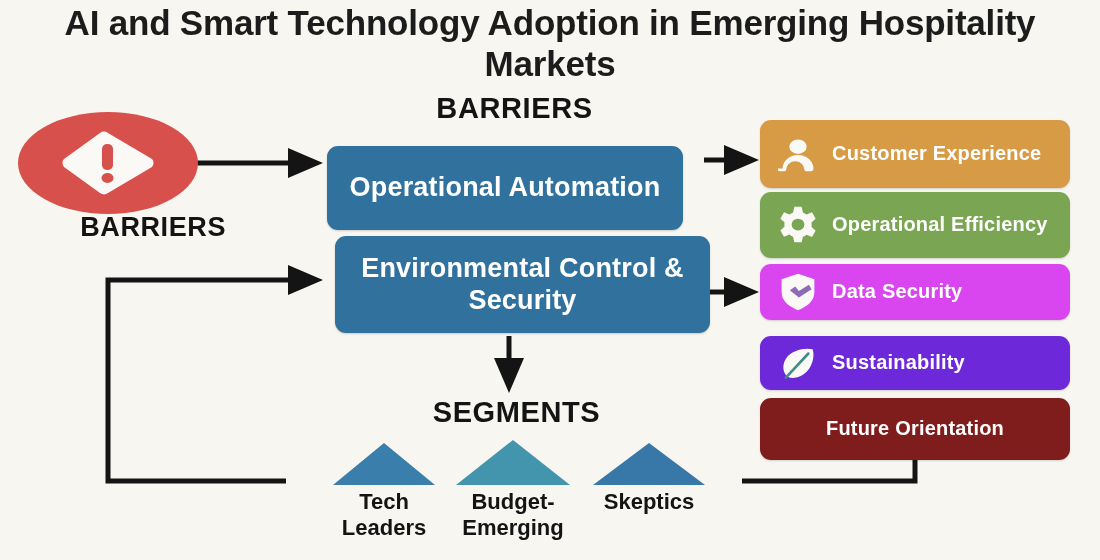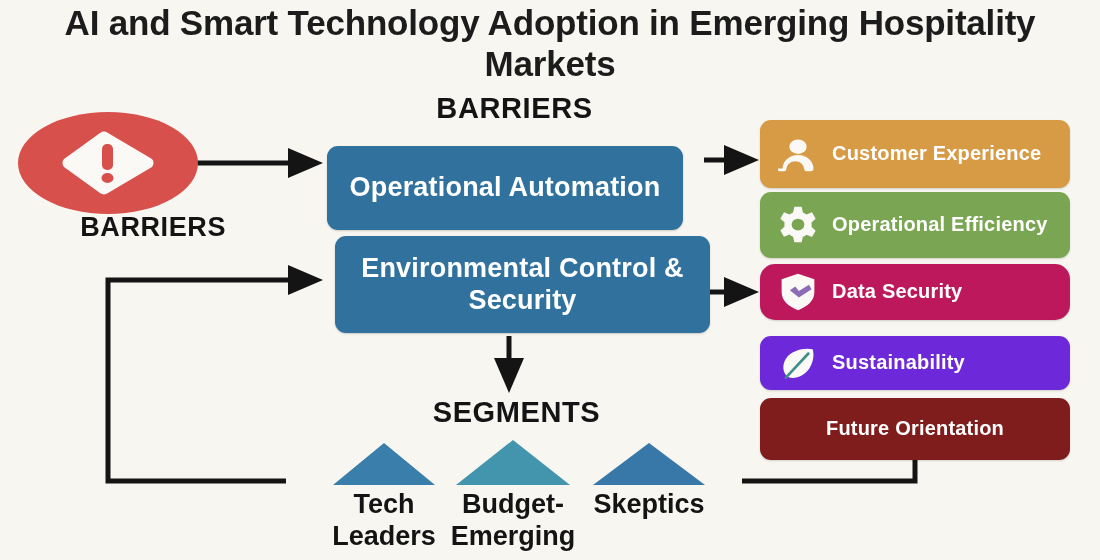--- a/index.html
+++ b/index.html
@@ -101,31 +101,31 @@
     font-size: 20px;
     font-weight: bold;
     line-height: 1.16;
     letter-spacing: 0.2px;
   }
   .outcome-card.no-icon { justify-content: center; padding-left: 0; }
   .outcome-card.no-icon .outcome-label { text-align: center; }
 
   #outcome-card-0 { top: 120px; height: 68px; background: #d89b45; }
   #outcome-card-1 { top: 192px; height: 66px; background: #7aa653; }
-  #outcome-card-2 { top: 264px; height: 56px; background: #be185d; border-radius: 15px; }
+  #outcome-card-2 { top: 264px; height: 56px; background: #d946ef; }
   #outcome-card-3 { top: 336px; height: 54px; background: #6d28d9; }
   #outcome-card-4 { top: 398px; height: 62px; background: #7f1d1d; }
 
   
   .segment { position: absolute; }
   .segment-tri { width: 0; height: 0; }
   .segment-label {
     position: absolute;
     text-align: center;
-    font-size: 27px;
+    font-size: 22px;
     font-weight: bold;
     color: #141414;
     line-height: 1.18;
     white-space: pre-line;
   }
   #segment-0 { left: 333px; top: 443px; }
   #segment-1 { left: 456px; top: 440px; }
   #segment-2 { left: 593px; top: 443px; }
   #segment-0 .segment-tri { border-left: 51px solid transparent; border-right: 51px solid transparent; border-bottom: 42px solid #3a7fab; }
   #segment-1 .segment-tri { border-left: 57px solid transparent; border-right: 57px solid transparent; border-bottom: 45px solid #4295ad; }

